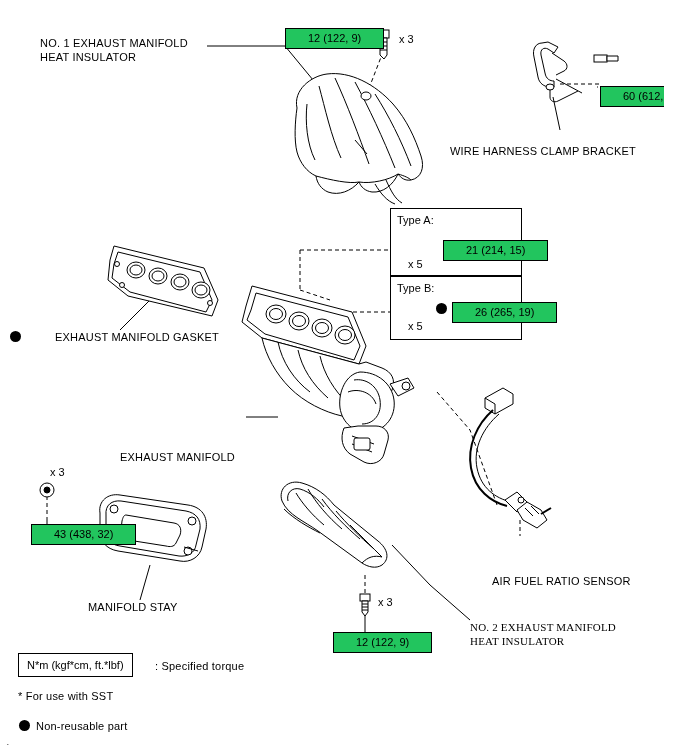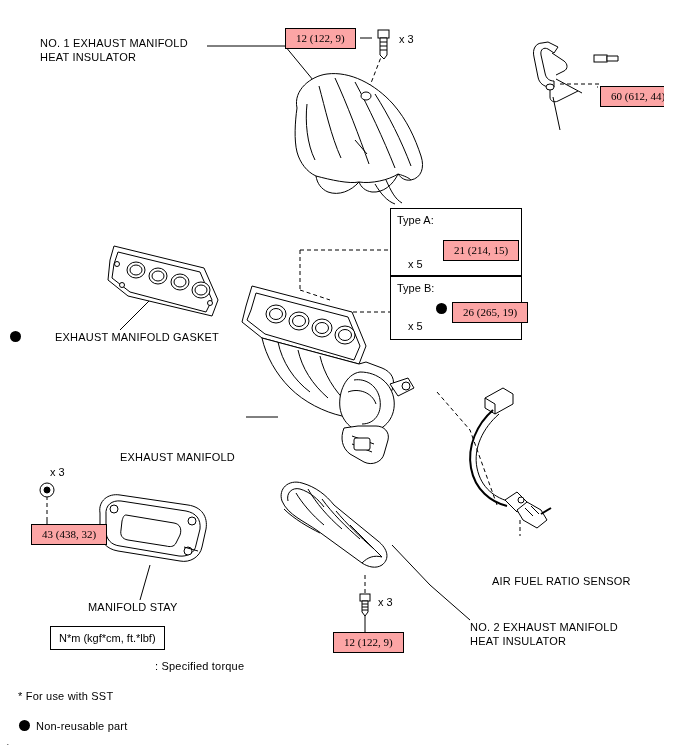--- a/index.html
+++ b/index.html
@@ -22,27 +22,26 @@
   .abs { position: absolute; }
   .lbl {
     font-size: 11px;
     line-height: 14px;
     letter-spacing: 0.2px;
     white-space: pre;
     color: #000;
   }
   .torque-box {
     border: 1px solid #000;
-    background: #fca5a5;
+    background: #22c55e;
     font-size: 11px;
     line-height: 13px;
-    padding: 3px 10px;
+    padding: 3px 22px;
     white-space: pre;
     text-align: center;
-    font-family: Liberation Serif, serif;
   }
   .type-box {
     border: 1px solid #000;
     background: #fff;
     box-sizing: border-box;
   }
   .type-title {
     font-size: 11px;
     position: absolute;
     left: 6px;
@@ -294,20 +293,21 @@
 
   <div class="abs lbl" style="left:40px; top:36px;">NO. 1 EXHAUST MANIFOLD
 HEAT INSULATOR</div>
 
   <div class="abs torque-box" style="left:285px; top:28px;">12 (122, 9)</div>
 
   <div class="abs qty" style="left:399px; top:33px;">x 3</div>
 
   <div class="abs torque-box" style="left:600px; top:86px;">60 (612, 44)</div>
 
+  <div class="abs lbl" style="left:450px; top:144px;">WIRE HARNESS CLAMP BRACKET</div>
 
   <div class="abs type-box" style="left:390px; top:276px; width:132px; height:64px;">
     <div class="type-title">Type B:</div>
   </div>
   <div class="abs type-box" style="left:390px; top:208px; width:132px; height:68px;">
     <div class="type-title">Type A:</div>
   </div>
 
   <div class="abs torque-box" style="left:443px; top:240px;">21 (214, 15)</div>
   <div class="abs qty" style="left:408px; top:258px;">x 5</div>
@@ -320,26 +320,26 @@
   <div class="abs lbl" style="left:27px; top:330px;padding-left:28px;">EXHAUST MANIFOLD GASKET</div>
 
   <div class="abs lbl" style="left:120px; top:410px;margin-top:40px;">EXHAUST MANIFOLD</div>
 
   <div class="abs qty" style="left:50px; top:466px;">x 3</div>
   <div class="abs torque-box" style="left:12px; top:524px;margin-left:19px;">43 (438, 32)</div>
   <div class="abs lbl" style="left:88px; top:600px;">MANIFOLD STAY</div>
 
   <div class="abs qty" style="left:378px; top:596px;">x 3</div>
   <div class="abs torque-box" style="left:333px; top:632px;">12 (122, 9)</div>
-  <div class="abs lbl" style="left:470px; top:620px;">NO. 2 EXHAUST MANIFOLD
+  <div class="abs lbl" style="left:470px; top:620px;font-family:Liberation Serif, serif;">NO. 2 EXHAUST MANIFOLD
 HEAT INSULATOR</div>
 
   <div class="abs lbl" style="left:492px; top:574px;">AIR FUEL RATIO SENSOR</div>
 
-  <div class="abs legend-box" style="left:18px; top:626px;margin-left:32px;">N*m (kgf*cm, ft.*lbf)</div>
+  <div class="abs legend-box" style="left:18px; top:653px;">N*m (kgf*cm, ft.*lbf)</div>
   <div class="abs lbl" style="left:155px; top:659px;">: Specified torque</div>
   <div class="abs lbl" style="left:18px; top:689px;">* For use with SST</div>
   <span class="abs bullet" style="left:19px; top:720px;"></span>
   <div class="abs lbl" style="left:36px; top:719px;">Non-reusable part</div>
 
   <div class="abs footmark" style="left:3px; top:742px;">T</div>
 
 </div>
 
 </body></html>

